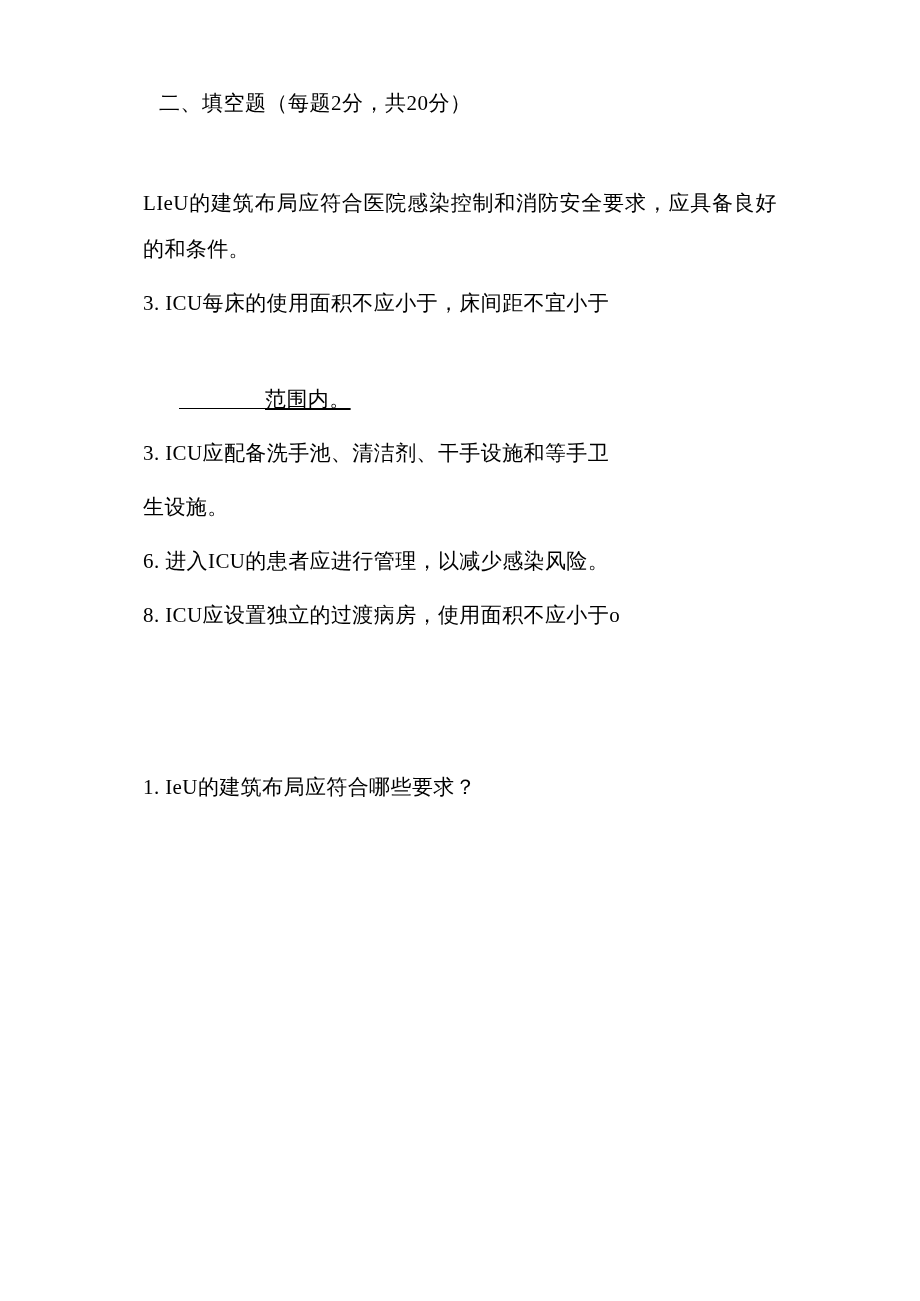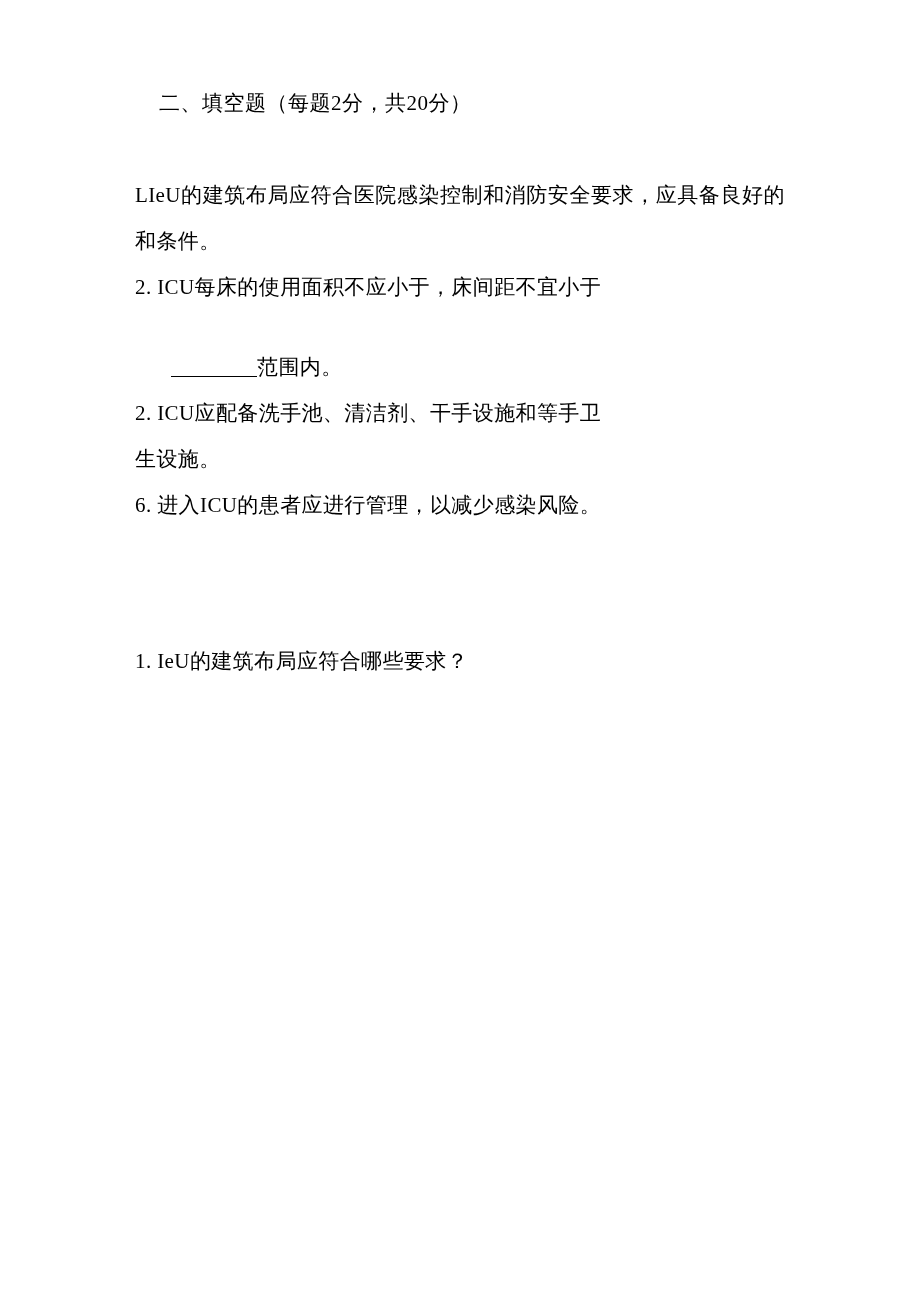--- a/index.html
+++ b/index.html
@@ -42,61 +42,63 @@
   .spacer-sm {
     height: 18px;
   }
   .para {
     margin: 0;
     text-align: justify;
     text-justify: inter-ideograph;
   }
   .para.sub-indent {
     padding-left: 36px;
+    text-decoration: underline;
   }
   .blank-line {
     display: inline-block;
     border-bottom: 1px solid #000;
     width: 86px;
     vertical-align: -3px;
   }
   .q-list {
     margin: 0;
     padding: 0;
     list-style: none;
   }
   .q-list li {
-    margin: 0;
+    margin: 8px;
     padding: 0;
   }
 </style>
 </head>
 <body>
 
 <div class="page">
   <div class="doc-body">
 
     <div class="section-heading">二、填空题（每题2分，共20分）</div>
 
     <div class="spacer-lg"></div>
 
     <ul class="q-list">
       <li class="para">LIeU的建筑布局应符合医院感染控制和消防安全要求，应具备良好的和条件。</li>
-      <li class="para">2. ICU每床的使用面积不应小于，床间距不宜小于</li>
+      <li class="para">3. ICU每床的使用面积不应小于，床间距不宜小于</li>
     </ul>
 
     <div class="spacer-md"></div>
 
     <ul class="q-list">
       <li class="para sub-indent">
         <span class="blank-line"></span><span>范围内。</span>
       </li>
-      <li class="para">2. ICU应配备洗手池、清洁剂、干手设施和等手卫</li>
+      <li class="para">3. ICU应配备洗手池、清洁剂、干手设施和等手卫</li>
       <li class="para">生设施。</li>
       <li class="para">6. 进入ICU的患者应进行管理，以减少感染风险。</li>
+      <li class="para">8. ICU应设置独立的过渡病房，使用面积不应小于o</li>
     </ul>
 
     <div class="spacer-lg"></div>
     <div class="spacer-sm"></div>
 
 
     <div class="spacer-lg"></div>
 
     <ul class="q-list">
       <li class="para">1. IeU的建筑布局应符合哪些要求？</li>

